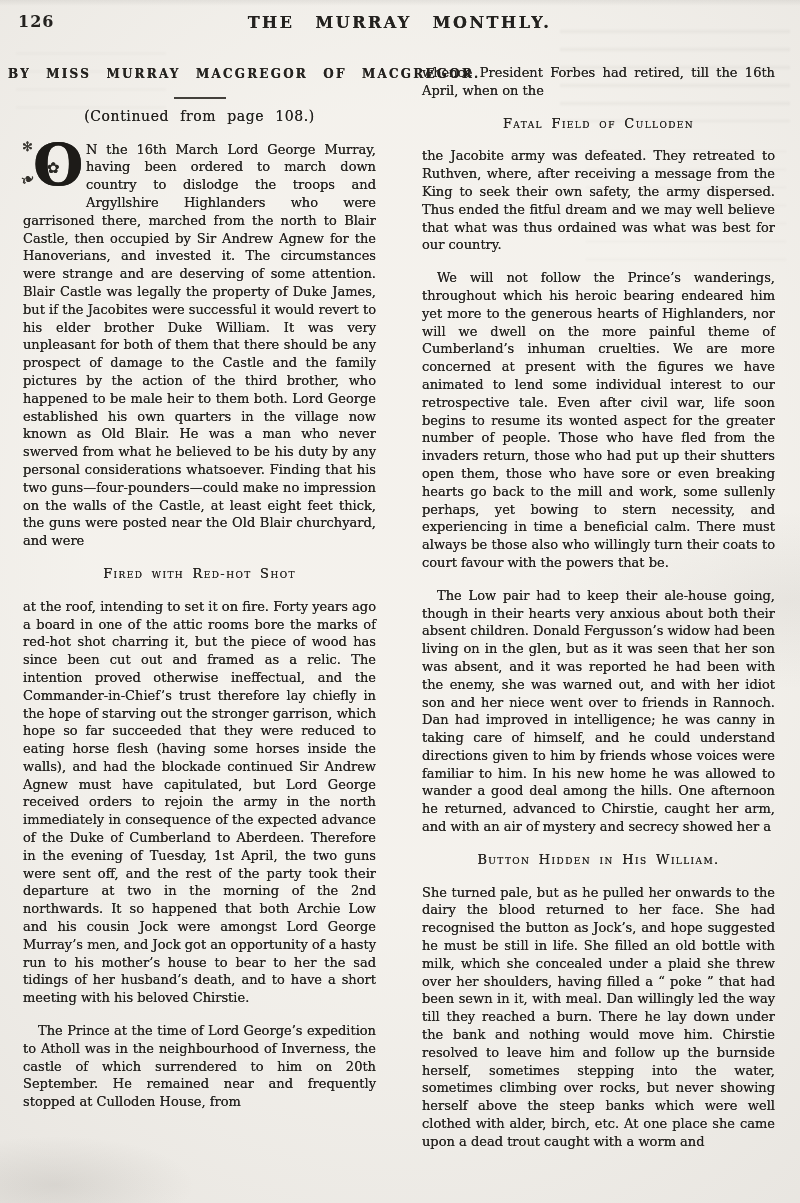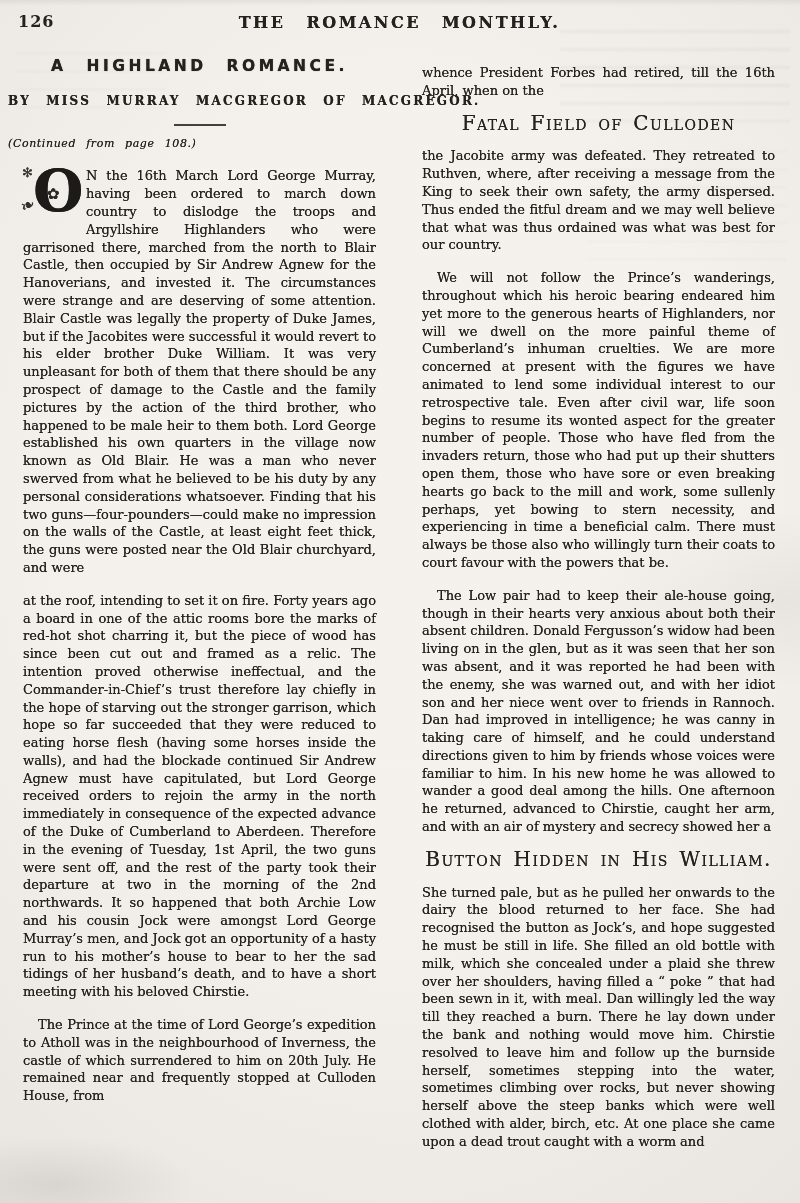--- a/index.html
+++ b/index.html
@@ -46,27 +46,27 @@
     text-align:center;font-family:"DejaVu Sans", sans-serif;font-weight:bold;
     font-size:15.5px;letter-spacing:3.5px;word-spacing:11px;margin:9px 0 0;
     text-shadow:0 0 .7px rgba(25,23,20,.9);
   }
   .byline{
     text-align:center;font-size:12px;font-weight:bold;
     letter-spacing:2.2px;word-spacing:9px;margin:17px 0 0;white-space:nowrap;
   }
   .rule{width:52px;height:2px;background:#43403b;margin:13px auto 9px;}
   .continued{
-    font-style:italic;font-size:11px;
+    text-align:center;font-size:14px;
     letter-spacing:.6px;word-spacing:6px;margin:2px 0 11px;
   }
 
   .subhead{
     text-align:center;font-variant:small-caps;font-weight:normal;
-    font-size:20px;letter-spacing:1.4px;word-spacing:3px;margin:3px 0;
+    font-size:13px;letter-spacing:1.4px;word-spacing:3px;margin:3px 0;
   }
 
   .dropcap{float:left;width:58px;height:54px;position:relative;margin:2px 5px 0 0;}
   .dc-letter{
     position:absolute;left:10px;top:-7px;font-size:58px;line-height:1;
     font-weight:bold;font-family:"DejaVu Serif", serif;color:#1d1b18;
   }
   .dc-flower{position:absolute;left:24px;top:17px;font-size:15px;color:#2a2824;}
   .dc-star{position:absolute;left:-1px;top:-5px;font-size:13px;color:#3a3731;}
   .dc-leaf{position:absolute;left:-2px;top:28px;font-size:17px;color:#33302b;transform:rotate(-25deg);}
@@ -75,44 +75,44 @@
 <body>
 
 <div class="page">
 
   <div class="bleed" id="bleed-top-right"></div>
   <div class="bleed" id="bleed-mid-right"></div>
   <div class="bleed" id="bleed-top-left"></div>
 
   <div class="header">
     <span class="page-num">126</span>
-    <div class="masthead">THE ROMANCE MONTHLY.</div>
+    <div class="masthead">THE MURRAY MONTHLY.</div>
   </div>
 
   <div class="columns">
 
     <div class="col">
-      <h1 class="article-title">A HIGHLAND ROMANCE.</h1>
       <div class="byline">BY MISS MURRAY MACGREGOR OF MACGREGOR.</div>
       <div class="rule"></div>
       <div class="continued">(Continued from page 108.)</div>
 
       <p>
         <span class="dropcap">
           <span class="dc-star">✻</span>
           <span class="dc-leaf">❧</span>
           <span class="dc-letter">O</span>
           <span class="dc-flower">✿</span>
         </span><span>N the 16th March Lord George Murray, having been ordered to march down country to dislodge the troops and Argyllshire Highlanders who were garrisoned there, marched from the north to Blair Castle, then occupied by Sir Andrew Agnew for the Hanoverians, and invested it.  The circumstances were strange and are deserving of some attention. Blair Castle was legally the property of Duke James, but if the Jacobites were successful it would revert to his elder brother Duke William. It was very unpleasant for both of them that there should be any prospect of damage to the Castle and the family pictures by the action of the third brother, who happened to be male heir to them both.  Lord George established his own quarters in the village now known as Old Blair. He was a man who never swerved from what he believed to be his duty by any personal considerations whatsoever.  Finding that his two guns—four-pounders—could make no impression on the walls of the Castle, at least eight feet thick, the guns were posted near the Old Blair churchyard, and were</span>
       </p>
 
+      <h3 class="subhead">Fired with Red-hot Shot</h3>
 
       <p>at the roof, intending to set it on fire.  Forty years ago a board in one of the attic rooms bore the marks of red-hot shot charring it, but the piece of wood has since been cut out and framed as a relic.  The intention proved otherwise ineffectual, and the Commander-in-Chief’s trust therefore lay chiefly in the hope of starving out the stronger garrison, which hope so far succeeded that they were reduced to eating horse flesh (having some horses inside the walls), and had the blockade continued Sir Andrew Agnew must have capitulated, but Lord George received orders to rejoin the army in the north immediately in consequence of the expected advance of the Duke of Cumberland to Aberdeen.  Therefore in the evening of Tuesday, 1st April, the two guns were sent off, and the rest of the party took their departure at two in the morning of the 2nd northwards.  It so happened that both Archie Low and his cousin Jock were amongst Lord George Murray’s men, and Jock got an opportunity of a hasty run to his mother’s house to bear to her the sad tidings of her husband’s death, and to have a short meeting with his beloved Chirstie.</p>
 
-      <p class="indent">The Prince at the time of Lord George’s expedition to Atholl was in the neighbourhood of Inverness, the castle of which surrendered to him on 20th July.  He remained near and frequently stopped at Culloden House, from</p>
+      <p class="indent">The Prince at the time of Lord George’s expedition to Atholl was in the neighbourhood of Inverness, the castle of which surrendered to him on 20th September.  He remained near and frequently stopped at Culloden House, from</p>
     </div>
 
     <div class="col">
       <p>whence President Forbes had retired, till the 16th April, when on the</p>
 
       <h3 class="subhead">Fatal Field of Culloden</h3>
 
       <p>the Jacobite army was defeated.  They retreated to Ruthven, where, after receiving a message from the King to seek their own safety, the army dispersed.  Thus ended the fitful dream and we may well believe that what was thus ordained was what was best for our country.</p>
 
       <p class="indent">We will not follow the Prince’s wanderings, throughout which his heroic bearing endeared him yet more to the generous hearts of Highlanders, nor will we dwell on the more painful theme of Cumberland’s inhuman cruelties.  We are more concerned at present with the figures we have animated to lend some individual interest to our retrospective tale.  Even after civil war, life soon begins to resume its wonted aspect for the greater number of people.  Those who have fled from the invaders return, those who had put up their shutters open them, those who have sore or even breaking hearts go back to the mill and work, some sullenly perhaps, yet bowing to stern necessity, and experiencing in time a beneficial calm.  There must always be those also who willingly turn their coats to court favour with the powers that be.</p>

